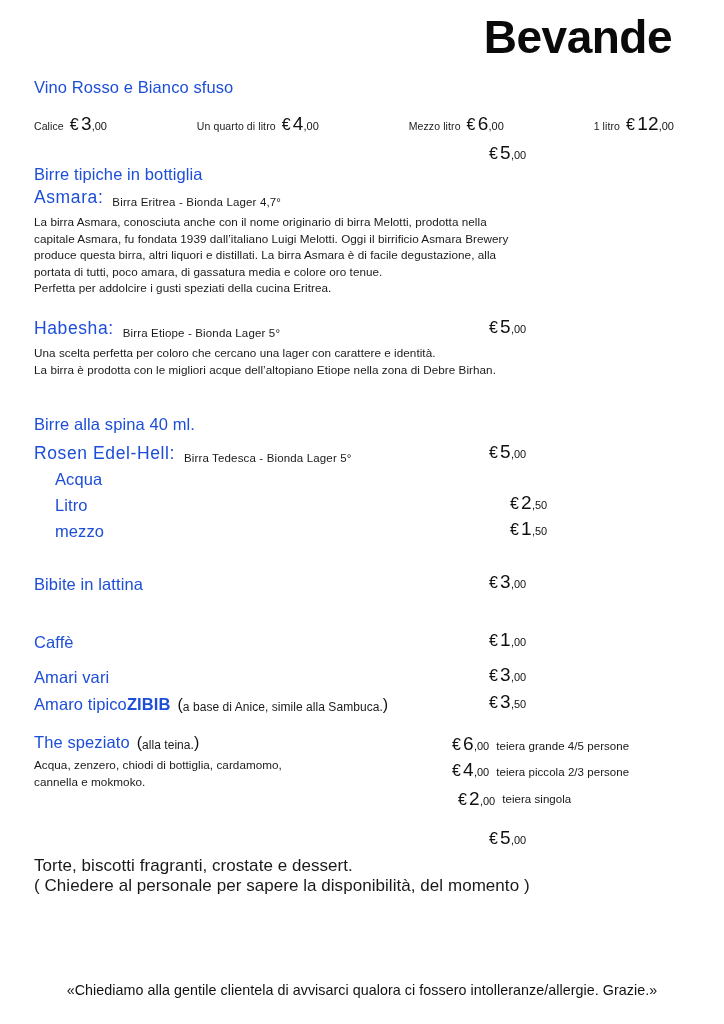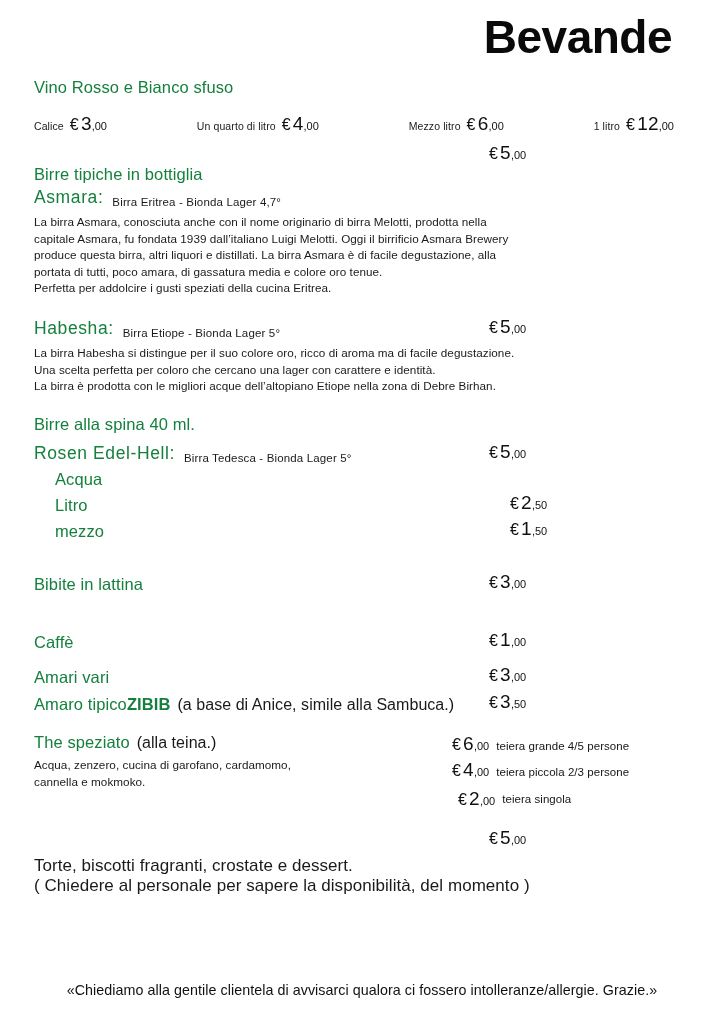--- a/index.html
+++ b/index.html
@@ -45,21 +45,21 @@
     display: flex;
     align-items: flex-end;
     width: 100%;
   }
   .row .spacer { flex: 1 1 auto; }
 
   .heading {
     font-size: 16.5px;
     font-weight: 400;
     letter-spacing: 0.1px;
-    color: #15803d;
+    color: #1d4ed8;
     white-space: nowrap;
   }
   .heading-lg {
     font-size: 17.5px;
     letter-spacing: 0.6px;
   }
   .sub {
     font-size: 11.5px;
     letter-spacing: 0.15px;
     color: #1a1a1a;
@@ -124,21 +124,21 @@
     display: flex;
     align-items: baseline;
   }
 
   .bold { font-weight: bold; }
   .paren {
     font-size: 16px;
     color: #111;
   }
   .inline-note {
-    font-size: 16px;
+    font-size: 12px;
     letter-spacing: 0.05px;
     color: #1a1a1a;
   }
 
   
   .footer {
     position: absolute;
     left: 0;
     right: 0;
     top: 982px;
@@ -205,21 +205,20 @@
 
   <div class="section" style="top: 318px;">
     <div class="row">
       <span class="heading heading-lg">Habesha:</span>
       <span class="sub" style="margin-left: 9px;">Birra Etiope - Bionda Lager  5°</span>
     </div>
     <div class="pricecol" style="margin-top: -23px;">
       <span class="price"><span class="cur">€</span><span>5</span><span class="dec">,00</span></span>
     </div>
     <div class="desc" style="margin-top: 6px;">
-      <div class="desc-line">La birra Habesha si distingue per il suo colore oro, ricco di aroma ma di facile degustazione.</div>
       <div class="desc-line">Una scelta perfetta per coloro che cercano una lager con carattere e identità.</div>
       <div class="desc-line">La birra è prodotta con le migliori acque dell’altopiano Etiope nella zona di Debre Birhan.</div>
     </div>
   </div>
 
   <div class="section" style="top: 415px;">
     <div class="heading">Birre alla spina  40 ml.</div>
     <div class="row" style="margin-top: 9px;">
       <span class="heading heading-lg">Rosen Edel-Hell:</span>
       <span class="sub" style="margin-left: 9px;">Birra Tedesca - Bionda Lager  5°</span>
@@ -280,21 +279,21 @@
   </div>
 
   <div class="section" style="top: 733px;">
     <div class="row">
       <span class="heading">The speziato</span>
       <span class="paren" style="margin-left: 7px;">(</span>
       <span class="inline-note"> alla teina. </span>
       <span class="paren">)</span>
     </div>
     <div class="desc" style="margin-top: 5px;">
-      <div class="desc-line">Acqua, zenzero, cucina di garofano, cardamomo,</div>
+      <div class="desc-line">Acqua, zenzero, chiodi di bottiglia, cardamomo,</div>
       <div class="desc-line">cannella e mokmoko.</div>
     </div>
   </div>
   <div class="pricecol-wide" style="top: 733px;">
     <span class="price"><span class="cur">€</span><span>6</span><span class="dec">,00</span></span>
     <span class="price-note">teiera grande  4/5 persone</span>
   </div>
   <div class="pricecol-wide" style="top: 759px;">
     <span class="price"><span class="cur">€</span><span>4</span><span class="dec">,00</span></span>
     <span class="price-note">teiera piccola  2/3 persone</span>

